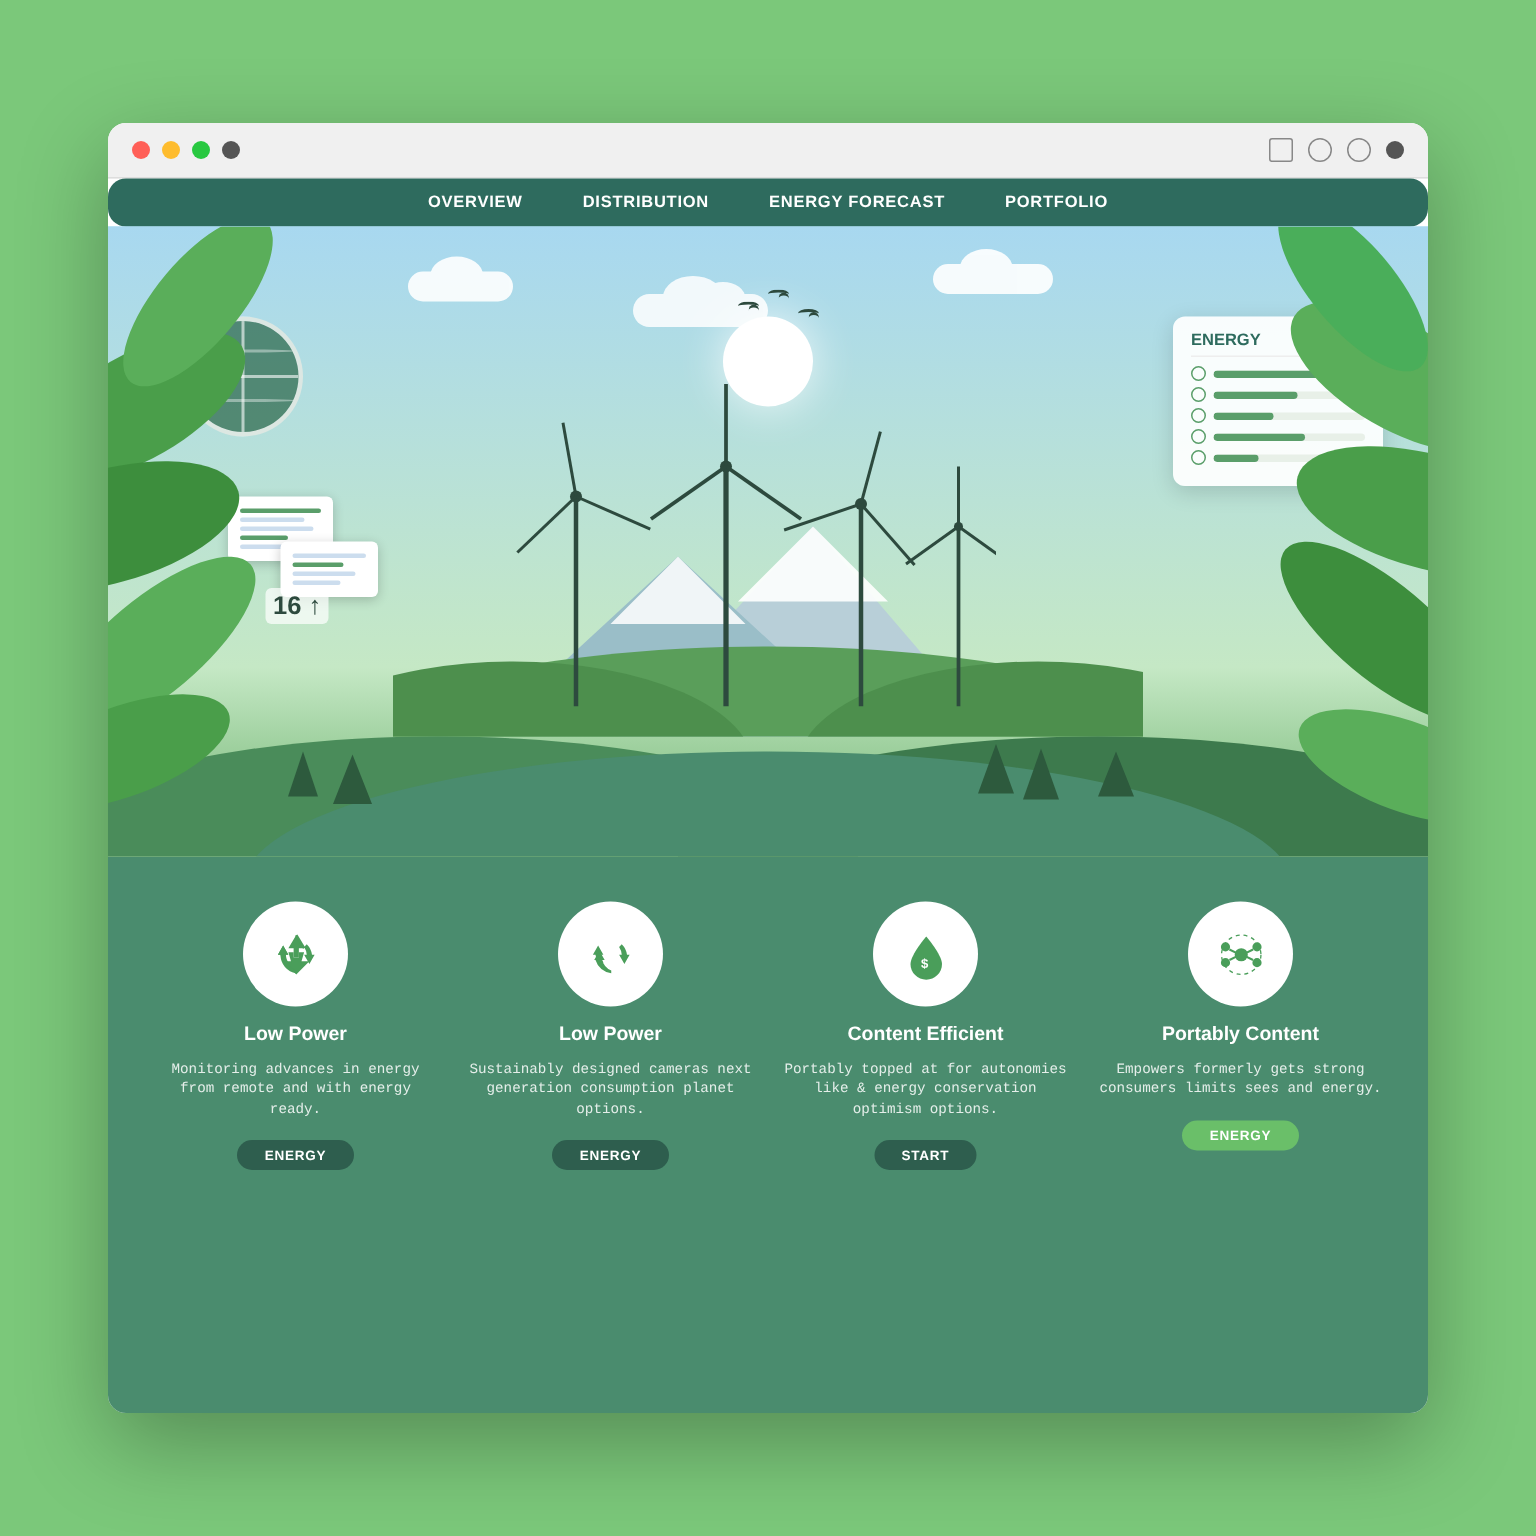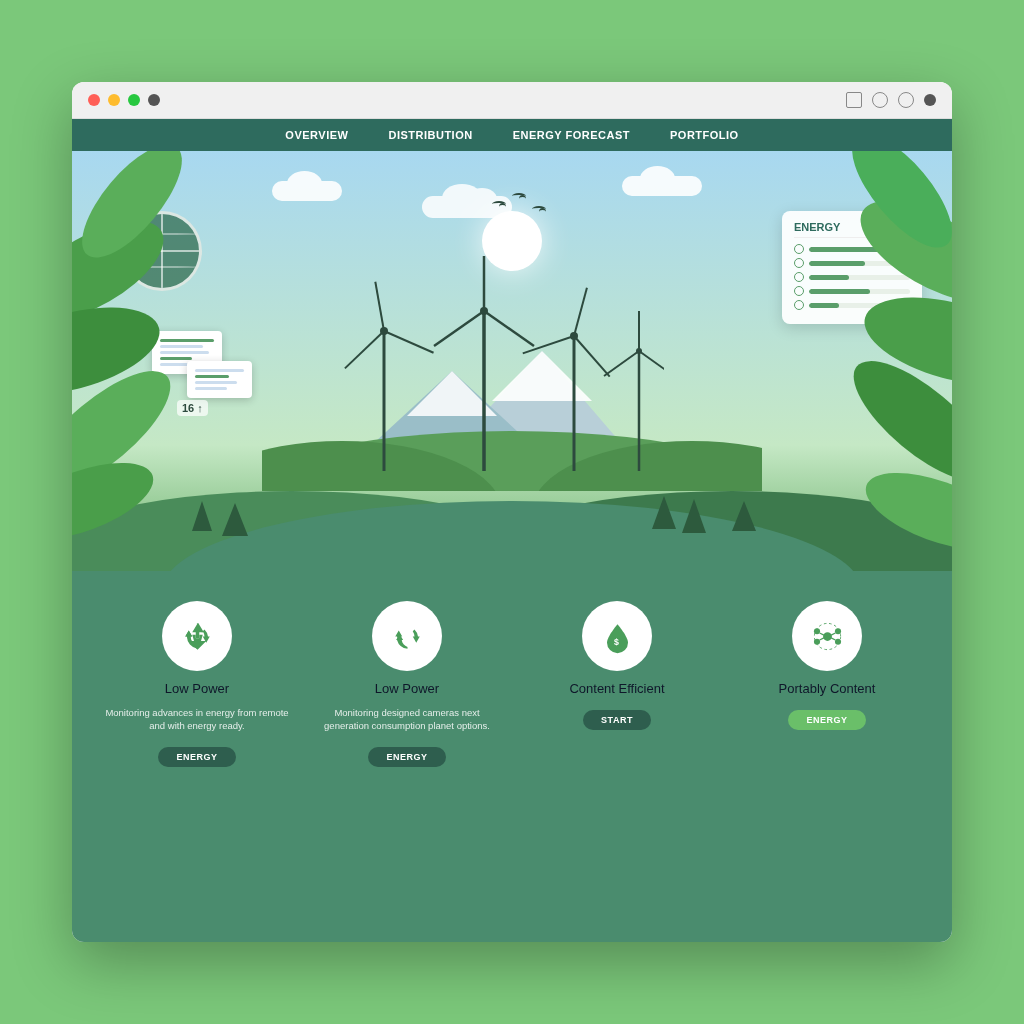--- a/index.html
+++ b/index.html
@@ -76,20 +76,21 @@
       border-radius: 50%;
     }
 
     .nav-bar {
       background: #2e6b5e;
       padding: 10px 20px;
       display: flex;
       justify-content: center;
       gap: 40px;
       flex-shrink: 0;
+      border-radius: 12px;
     }
 
     .nav-item {
       color: white;
       font-size: 11px;
       font-weight: 600;
       text-transform: uppercase;
       letter-spacing: 0.5px;
       cursor: pointer;
       white-space: nowrap;
@@ -258,29 +259,30 @@
       justify-content: center;
       flex-shrink: 0;
     }
 
     .feature-icon-svg {
       width: 35px;
       height: 35px;
     }
 
     .feature-title {
-      color: #0f172a;
+      color: #ffffff;
       font-size: 13px;
-      font-weight: normal;
+      font-weight: bold;
     }
 
     .feature-desc {
       color: rgba(255,255,255,0.85);
       font-size: 9.5px;
       line-height: 1.4;
+      font-family: Liberation Mono, monospace;
     }
 
     .feature-btn {
       background: #2e5e4e;
       color: white;
       border: none;
       border-radius: 20px;
       padding: 5px 18px;
       font-size: 9px;
       font-weight: bold;
@@ -436,21 +438,21 @@
       <div class="doc-line green" style="width:60%;"></div>
       <div class="doc-line" style="width:75%;"></div>
     </div>
     <div class="doc-icon" style="left: 115px; top: 210px; width: 65px;">
       <div class="doc-line" style="width:100%;"></div>
       <div class="doc-line green" style="width:70%;"></div>
       <div class="doc-line" style="width:85%;"></div>
       <div class="doc-line" style="width:65%;"></div>
     </div>
 
-    <div style="position:absolute; left:105px; bottom:155px; color:#2d4a3e; font-size:11px; font-weight:bold; background:rgba(255,255,255,0.7); padding:2px 5px; border-radius:4px;">16 ↑</div>
+    <div style="position:absolute; left:105px; bottom:155px; color:#2d4a3e; font-size:17px; font-weight:bold; background:rgba(255,255,255,0.7); padding:2px 5px; border-radius:4px;">16 ↑</div>
 
     <div class="energy-panel">
       <div class="energy-panel-title">ENERGY</div>
       <div class="energy-bar-row">
         <div class="energy-bar-icon"></div>
         <div class="energy-bar-track">
           <div class="energy-bar-fill" style="width:75%"></div>
         </div>
       </div>
       <div class="energy-bar-row">
@@ -518,50 +520,52 @@
 
       <div class="feature-card">
         <div class="feature-icon-wrap">
           <svg class="feature-icon-svg" viewBox="0 0 40 40">
             <path d="M12,28 A14,14 0 0,1 8,20 L6,20 L10,13 L14,20 L12,20 A12,12 0 0,0 14,26 Z" fill="#4a9e5a"></path>
             <path d="M28,12 A14,14 0 0,1 32,20 L34,20 L30,27 L26,20 L28,20 A12,12 0 0,0 26,14 Z" fill="#4a9e5a"></path>
             <path d="M20,34 A14,14 0 0,1 8,24 L7,24 L11,17 L15,24 L13,24 A12,12 0 0,0 20,32 Z" fill="#4a9e5a"></path>
           </svg>
         </div>
         <div class="feature-title">Low Power</div>
-        <div class="feature-desc">Monitoring designed cameras next generation consumption planet options.</div>
+        <div class="feature-desc">Sustainably designed cameras next generation consumption planet options.</div>
         <button class="feature-btn">ENERGY</button>
       </div>
 
       <div class="feature-card">
         <div class="feature-icon-wrap">
           <svg class="feature-icon-svg" viewBox="0 0 40 40">
             <path d="M20,6 C20,6 8,20 8,27 A12,12 0 0,0 32,27 C32,20 20,6 20,6 Z" fill="#4a9e5a"></path>
             <text x="16" y="30" font-size="10" fill="white" font-weight="bold">$</text>
           </svg>
         </div>
         <div class="feature-title">Content Efficient</div>
+        <div class="feature-desc">Portably topped at for autonomies like &amp; energy conservation optimism options.</div>
         <button class="feature-btn">START</button>
       </div>
 
       <div class="feature-card">
         <div class="feature-icon-wrap">
           <svg class="feature-icon-svg" viewBox="0 0 40 40">
             <circle cx="20" cy="20" r="5" fill="#4a9e5a"></circle>
             <circle cx="8" cy="14" r="3.5" fill="#4a9e5a"></circle>
             <circle cx="32" cy="14" r="3.5" fill="#4a9e5a"></circle>
             <circle cx="8" cy="26" r="3.5" fill="#4a9e5a"></circle>
             <circle cx="32" cy="26" r="3.5" fill="#4a9e5a"></circle>
             <line x1="11" y1="16" x2="17" y2="19" stroke="#4a9e5a" stroke-width="1.5"></line>
             <line x1="29" y1="16" x2="23" y2="19" stroke="#4a9e5a" stroke-width="1.5"></line>
             <line x1="11" y1="24" x2="17" y2="21" stroke="#4a9e5a" stroke-width="1.5"></line>
             <line x1="29" y1="24" x2="23" y2="21" stroke="#4a9e5a" stroke-width="1.5"></line>
 
             <circle cx="20" cy="20" r="15" fill="none" stroke="#4a9e5a" stroke-width="1" stroke-dasharray="3,3"></circle>
           </svg>
         </div>
         <div class="feature-title">Portably Content</div>
+        <div class="feature-desc">Empowers formerly gets strong consumers limits sees and energy.</div>
         <button class="feature-btn active">ENERGY</button>
       </div>
 
     </div>
   </div>
 </div>
 
 </body></html>

